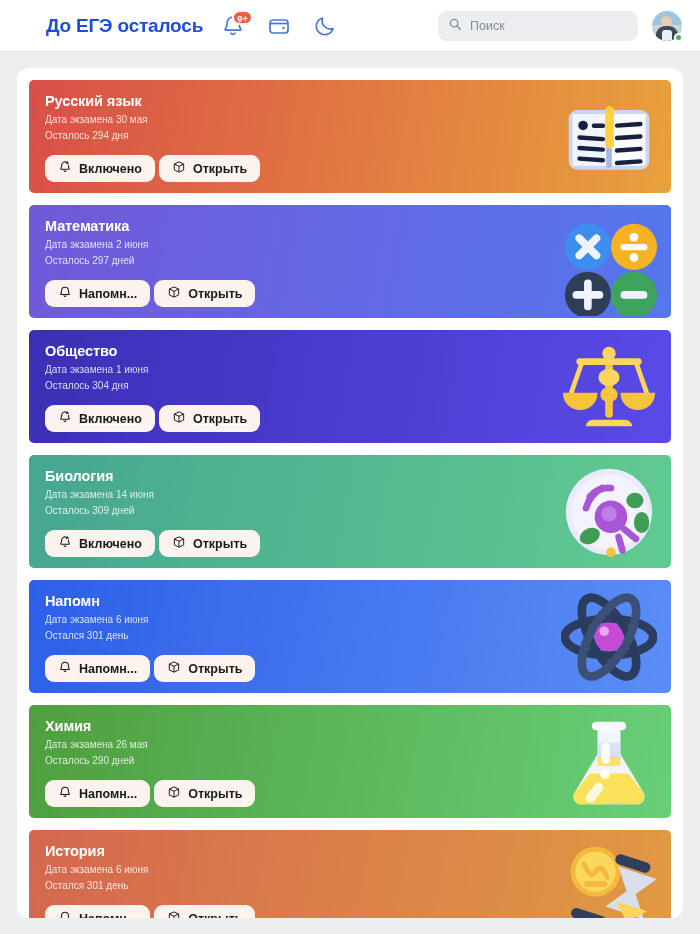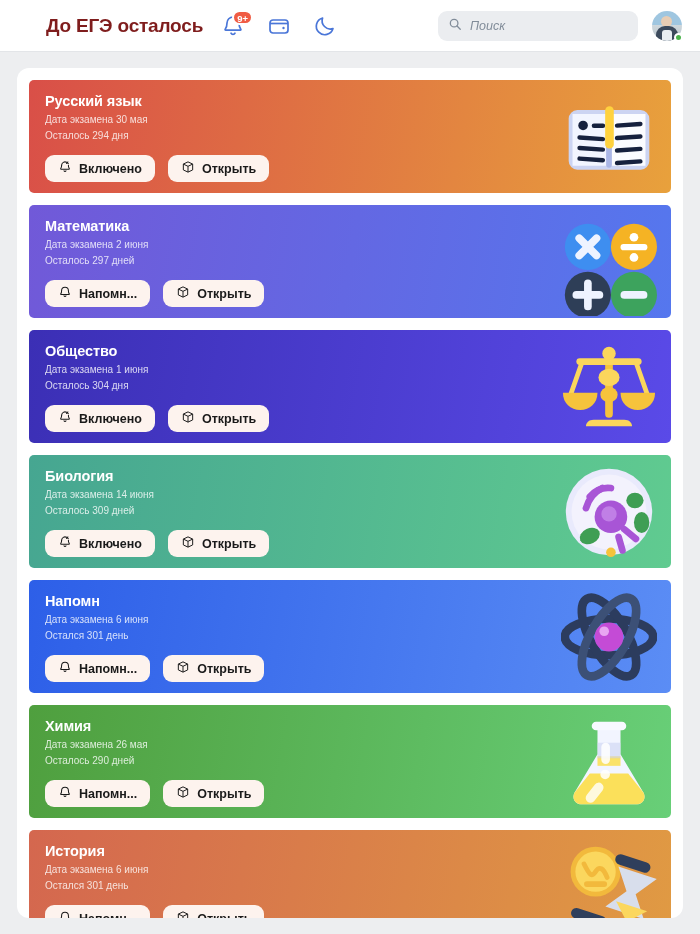--- a/index.html
+++ b/index.html
@@ -16,21 +16,21 @@
     background: #ffffff;
     display: flex;
     align-items: center;
     padding: 0 18px 0 46px;
     border-bottom: 1px solid #e3e5e8;
     position: relative;
   }
   .app-title {
     font-size: 19px;
     font-weight: bold;
-    color: #7f1d1d;
+    color: #1d4ed8;
     letter-spacing: -0.2px;
     white-space: nowrap;
   }
   .header-icons {
     display: flex;
     align-items: center;
     gap: 22px;
     margin-left: 18px;
   }
   .hicon { width: 24px; height: 24px; position: relative; cursor: pointer; display:block; }
@@ -46,21 +46,20 @@
     min-width: 19px;
     border-radius: 8px;
     text-align: center;
     padding: 0 3px;
     border: 2px solid #ffffff;
   }
   .search-wrap {
     margin-left: auto;
     display: flex;
     gap: 14px;
-    font-style: italic;
   }
   .search-box {
     width: 200px;
     height: 30px;
     background: #ebedf0;
     border-radius: 9px;
     display: flex;
     align-items: center;
     padding: 0 10px;
     gap: 8px;
@@ -145,22 +144,23 @@
     letter-spacing: -0.1px;
     margin-bottom: 3px;
   }
   .card-sub {
     font-size: 10px;
     color: rgba(255,255,255,0.80);
     line-height: 16px;
   }
   .card-btns {
     display: flex;
-    gap: 13px;
+    gap: 4px;
     margin-top: 11px;
+    text-decoration: underline;
   }
   .pill {
     background: #fdf3ee;
     color: #1a1a1a;
     border-radius: 9px;
     height: 27px;
     display: flex;
     align-items: center;
     gap: 7px;
     padding: 0 13px;

